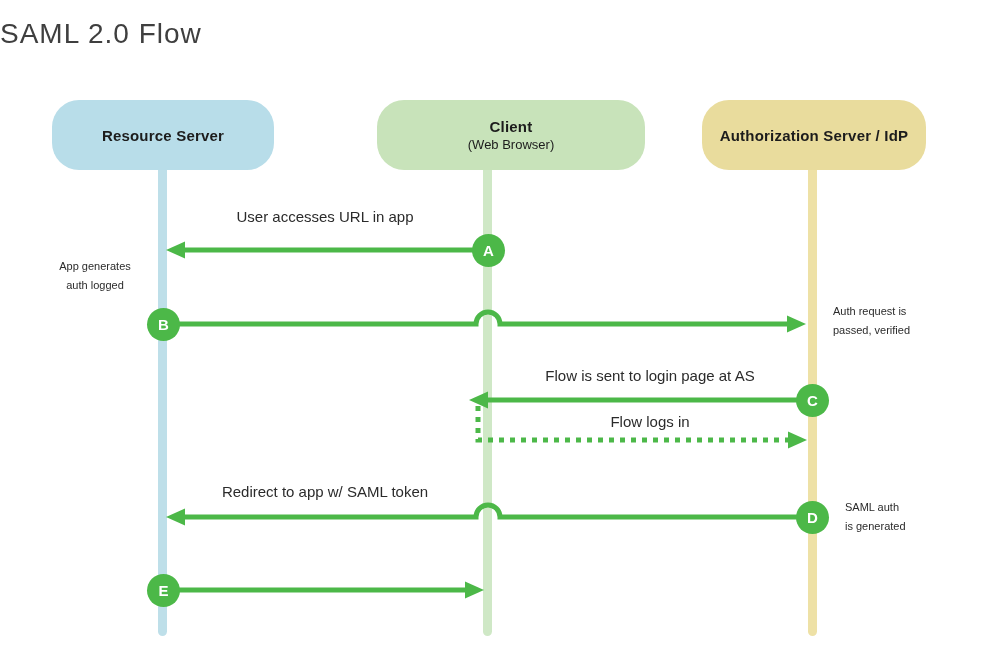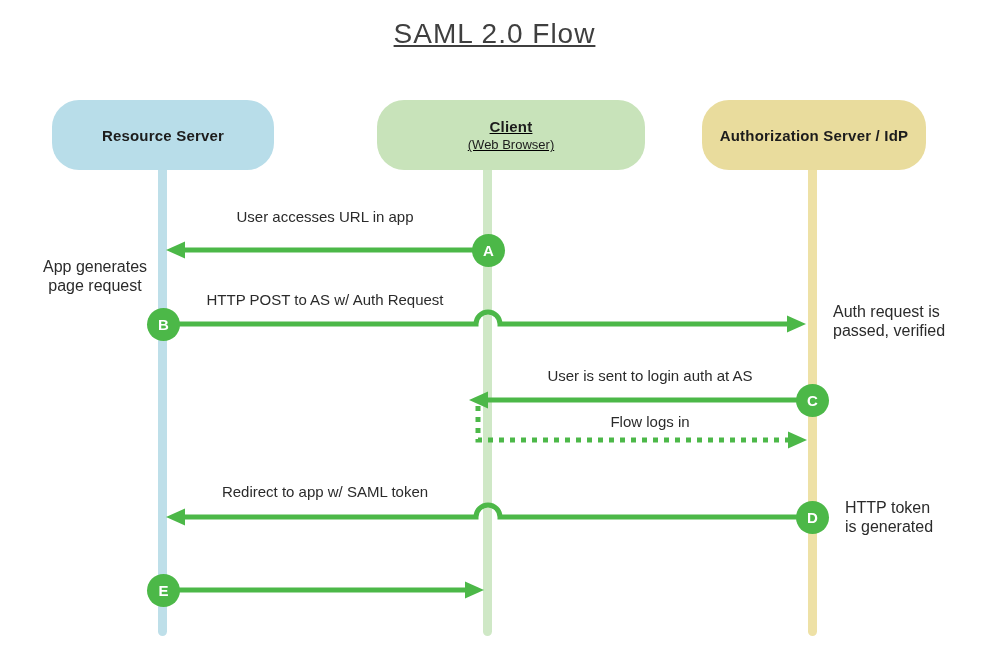--- a/index.html
+++ b/index.html
@@ -6,44 +6,44 @@
     --green:#4cb848; --blue-box:#b8dde9; --blue-line:#bedfe9;
     --green-box:#c8e3ba; --green-line:#cfe8c6;
     --yellow-box:#e9dc9d; --yellow-line:#eee1a6;
     --ink:#2b2b2b; --title-ink:#3f3f3f; --circle-text:#ffffff;
   }
   *{margin:0;padding:0;box-sizing:border-box;}
   html,body{background:#ffffff;}
   body{font-family:"Liberation Sans", sans-serif;}
   .canvas{position:relative;width:989px;height:660px;background:#ffffff;overflow:hidden;}
 
-  .title{position:absolute;left:0;top:18px;width:100%;text-align:center;
-         font-size:28px;font-weight:400;letter-spacing:1px;color:var(--title-ink);text-decoration:underline;}
+  .title{position:absolute;left:0;top:18px;width:100%;text-align:left;
+         font-size:28px;font-weight:400;letter-spacing:1px;color:var(--title-ink);}
 
   .lanebox{position:absolute;top:100px;height:70px;border-radius:27px;
            display:flex;flex-direction:column;align-items:center;justify-content:center;}
   .lanebox .box-title{font-size:15px;font-weight:bold;color:#1c1c1c;letter-spacing:.2px;}
   .lanebox .box-sub{font-size:13px;color:#1c1c1c;margin-top:2px;}
   .box-rs{left:52px;width:222px;background:var(--blue-box);}
-  .box-client{left:377px;width:268px;background:var(--green-box);text-decoration:underline;}
+  .box-client{left:377px;width:268px;background:var(--green-box);}
   .box-as{left:702px;width:224px;background:var(--yellow-box);}
 
   .lifeline{position:absolute;top:170px;height:466px;width:9px;border-radius:0 0 5px 5px;}
   .line-rs{left:158px;background:var(--blue-line);}
   .line-client{left:483px;background:var(--green-line);}
   .line-as{left:808px;background:var(--yellow-line);}
 
   svg.arrows{position:absolute;left:0;top:0;pointer-events:none;}
   .arrow{stroke:var(--green);stroke-width:5;fill:none;}
   .arrow.dashed{stroke-dasharray:5 6;}
   .head{fill:var(--green);stroke:none;}
 
   .msg{position:absolute;transform:translateX(-50%);white-space:nowrap;
        font-size:15px;color:var(--ink);}
-  .note{position:absolute;font-size:16px;color:var(--ink);line-height:19px;white-space:nowrap;}
+  .note{position:absolute;font-size:11px;color:var(--ink);line-height:19px;white-space:nowrap;}
   .note.center{transform:translateX(-50%);text-align:center;}
 
   .circle{position:absolute;width:33px;height:33px;border-radius:50%;background:var(--green);
           display:flex;align-items:center;justify-content:center;
           font-size:15px;font-weight:bold;color:var(--circle-text);}
 </style>
 </head>
 <body>
 
 <div class="canvas">
@@ -86,35 +86,34 @@
       <path class="arrow" d="M812 517 H500 A12 12 0 0 0 476 517 H185"></path>
       <polygon class="head" points="166,517 185,508.5 185,525.5"></polygon>
     </g>
     <g>
       <path class="arrow" d="M163 590 H466"></path>
       <polygon class="head" points="484,590 465,581.5 465,598.5"></polygon>
     </g>
   </svg>
 
   <div class="msg" style="left:325px;top:208px">User accesses URL in app</div>
-  <div class="msg" style="left:325px;top:291px">HTTP POST to AS w/ Auth Request</div>
-  <div class="msg" style="left:650px;top:367px">User is sent to login auth at AS</div>
+  <div class="msg" style="left:650px;top:367px">Flow is sent to login page at AS</div>
   <div class="msg" style="left:650px;top:413px">Flow logs in</div>
   <div class="msg" style="left:325px;top:483px">Redirect to app w/ SAML token</div>
 
   <div class="note center" style="left:95px;top:257px">
     <div>App generates</div>
-    <div>page request</div>
+    <div>auth logged</div>
   </div>
   <div class="note" style="left:833px;top:302px">
     <div>Auth request is</div>
     <div>passed, verified</div>
   </div>
   <div class="note" style="left:845px;top:498px">
-    <div>HTTP token</div>
+    <div>SAML auth</div>
     <div>is generated</div>
   </div>
 
   <div class="circle" style="left:472px;top:234px">A</div>
   <div class="circle" style="left:147px;top:308px">B</div>
   <div class="circle" style="left:796px;top:384px">C</div>
   <div class="circle" style="left:796px;top:501px">D</div>
   <div class="circle" style="left:147px;top:574px">E</div>
 
 </div>

